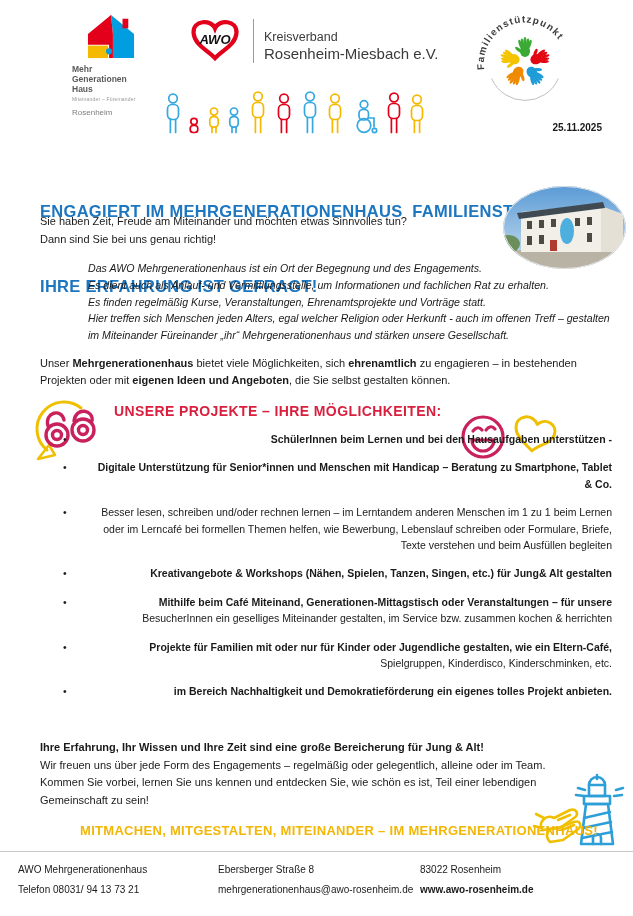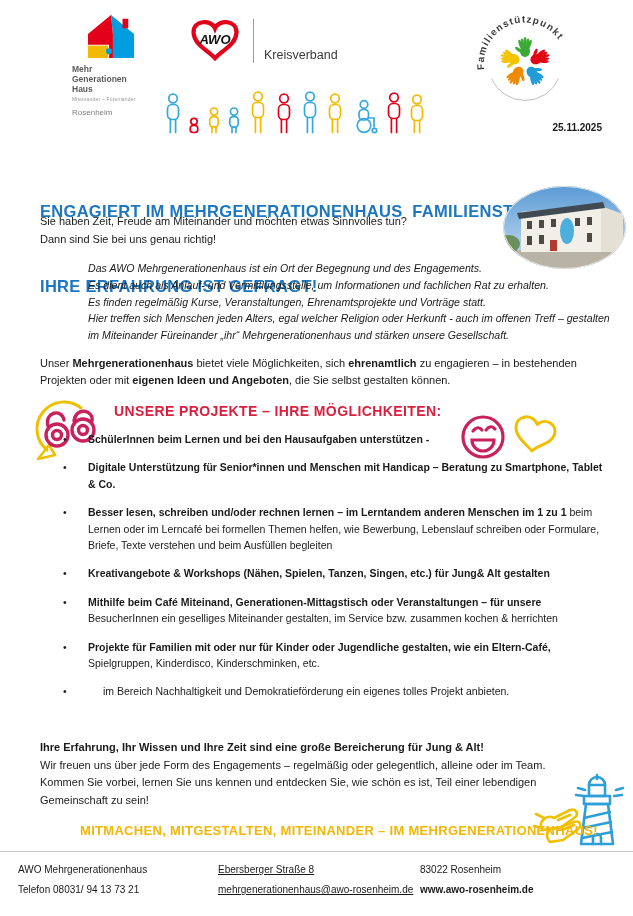--- a/index.html
+++ b/index.html
@@ -28,33 +28,33 @@
          letter-spacing:.3px;color:var(--title-blue,#1c76c0);white-space:pre;}
   .intro{left:40px;top:212px;font-size:11px;line-height:18px;}
   .photo{left:503px;top:186px;width:123px;height:83px;}
   .quote{left:88px;top:260px;width:530px;font-style:italic;font-size:10.6px;line-height:16.8px;}
   .about{left:40px;top:355px;width:558px;font-size:11px;line-height:17px;}
   .proj-doodle{left:24px;top:388px;width:80px;height:74px;}
   .proj-head{left:114px;top:403px;font-size:14px;font-weight:bold;letter-spacing:.4px;
              color:var(--accent-red,#d91f3d);}
   .smiley{left:456px;top:406px;width:115px;height:66px;}
   ul.bullets{left:60px;top:431px;width:552px;margin:0;padding:0;list-style:none;
-             font-size:10.5px;line-height:16.4px;}
+             font-size:10.5px;line-height:16.4px;text-align:right;}
   ul.bullets li{position:relative;padding-left:28px;margin-bottom:12px;}
   ul.bullets li::before{content:"\2022";position:absolute;left:3px;top:0;}
   .closing{left:40px;top:739px;width:565px;font-size:11px;line-height:17.5px;}
   .closing .bold-line{font-weight:bold;}
   .lighthouse{left:530px;top:768px;width:95px;height:88px;}
   .banner{left:40px;top:823px;font-size:13px;font-weight:bold;letter-spacing:.3px;
           color:var(--banner-yellow,#f5b800);padding-left:40px;}
 
   
   .footer-rule{left:0;top:851px;width:633px;height:1px;background:#c9c9c9;}
   .cell{position:absolute;font-size:10px;line-height:12px;}
-  .c1{left:18px;} .c2{left:218px;text-decoration:underline;} .c3{left:420px;}
+  .c1{left:18px;} .c2{left:218px;} .c3{left:420px;}
   .row1{top:864px;} .row2{top:884px;}
   .bold{font-weight:bold;}
 </style>
 </head>
 <body>
 
 <div class="page">
 
   <div class="abs mgh">
     <svg width="54" height="48" viewBox="0 0 56 50">
@@ -74,20 +74,21 @@
   </div>
 
   <div class="abs awo">
     <svg width="56" height="47" viewBox="0 0 60 50">
       <path d="M30 13 C 26 3, 6 4, 7 18 C 8 31, 22 36, 30 45 C 38 36, 52 31, 53 18 C 54 4, 34 3, 30 13 Z" fill="#ffffff" stroke="var(--awo-red,#e2001a)" stroke-width="4.5"></path>
       <text x="30" y="30" text-anchor="middle" font-size="14" font-weight="bold" font-style="italic" fill="#111">AWO</text>
     </svg>
     <div class="awo-divider"></div>
     <div class="awo-org">
       <div class="k">Kreisverband</div>
+      <div class="r">Rosenheim-Miesbach e.V.</div>
     </div>
   </div>
 
   <svg class="abs fsp" viewBox="0 0 100 100">
     <defs>
         <path id="fspArc" d="M 9 70 A 42 42 0 1 1 91 70" fill="none"></path>
       </defs>
     <path d="M 16 76 A 37 37 0 0 0 84 76" stroke="#bdbdbd" stroke-width="1" fill="none"></path>
     <text font-size="10" font-weight="bold" fill="#3d3d3d" letter-spacing="1.2">
       <textPath href="#fspArc" startOffset="3">Familienstützpunkt</textPath>
@@ -263,25 +264,25 @@
       <path d="M17 25 q 5 -6 9 -1"></path>
       <path d="M30 24 q 5 -6 9 -1"></path>
       <path d="M16 34 a 11 11 0 0 0 22 0 z"></path>
     </g>
     <path d="M78 18 c -7 -10 -23 -4 -20 8 c 2 9 12 13 21 19 c 5 -8 17 -11 18 -21 c 1 -11 -13 -15 -19 -6 z" transform="rotate(14 78 32)" stroke="var(--doodle-yellow,#f0c000)" stroke-width="3" fill="none" stroke-linejoin="round"></path>
   </svg>
 
   <ul class="abs bullets">
       <li><span style="font-weight: bold;">SchülerInnen beim Lernen und bei den Hausaufgaben unterstützen -</span><br></li>
       <li><span style="font-weight: bold;">Digitale Unterstützung für Senior*innen und Menschen mit Handicap – Beratung zu Smartphone, Tablet &amp; Co.</span></li>
-      <li><span style="font-weight: bold;">Besser lesen, schreiben und/oder rechnen lernen – im Lerntandem anderen Menschen im 1 zu 1</span> <span>beim Lernen oder im Lerncafé bei formellen Themen helfen, wie Bewerbung, Lebenslauf schreiben oder Formulare, Briefe, Texte verstehen und beim Ausfüllen begleiten</span></li>
+      <li><span style="font-weight: normal;">Besser lesen, schreiben und/oder rechnen lernen – im Lerntandem anderen Menschen im 1 zu 1</span> <span>beim Lernen oder im Lerncafé bei formellen Themen helfen, wie Bewerbung, Lebenslauf schreiben oder Formulare, Briefe, Texte verstehen und beim Ausfüllen begleiten</span></li>
       <li><span style="font-weight: bold;">Kreativangebote &amp; Workshops (Nähen, Spielen, Tanzen, Singen, etc.) für Jung&amp; Alt gestalten</span></li>
       <li><span style="font-weight: bold;">Mithilfe beim Café Miteinand, Generationen-Mittagstisch oder Veranstaltungen – für unsere</span> <span>BesucherInnen ein geselliges Miteinander gestalten, im Service bzw. zusammen kochen &amp; herrichten</span></li>
       <li><span style="font-weight: bold;">Projekte für Familien mit oder nur für Kinder oder Jugendliche gestalten, wie ein Eltern-Café,</span> <span>Spielgruppen, Kinderdisco, Kinderschminken, etc.</span></li>
-      <li><span style="font-weight: normal; padding-left: 15px;">im Bereich Nachhaltigkeit und Demokratieförderung ein eigenes tolles Projekt anbieten.</span></li>
+      <li><span style="font-weight: bold; padding-left: 15px;">im Bereich Nachhaltigkeit und Demokratieförderung ein eigenes tolles Projekt anbieten.</span></li>
     </ul>
 
   <div class="abs closing">
     <div class="bold-line">Ihre Erfahrung, Ihr Wissen und Ihre Zeit sind eine große Bereicherung für Jung &amp; Alt!</div>
     <div>Wir freuen uns über jede Form des Engagements – regelmäßig oder gelegentlich, alleine oder im Team.</div>
     <div>Kommen Sie vorbei, lernen Sie uns kennen und entdecken Sie, wie schön es ist, Teil einer lebendigen Gemeinschaft zu sein!</div>
   </div>
 
   <svg class="abs lighthouse" viewBox="0 0 95 88">
     <g stroke="var(--doodle-blue,#2d9fd8)" stroke-width="2.6" fill="none" stroke-linejoin="round" stroke-linecap="round">

